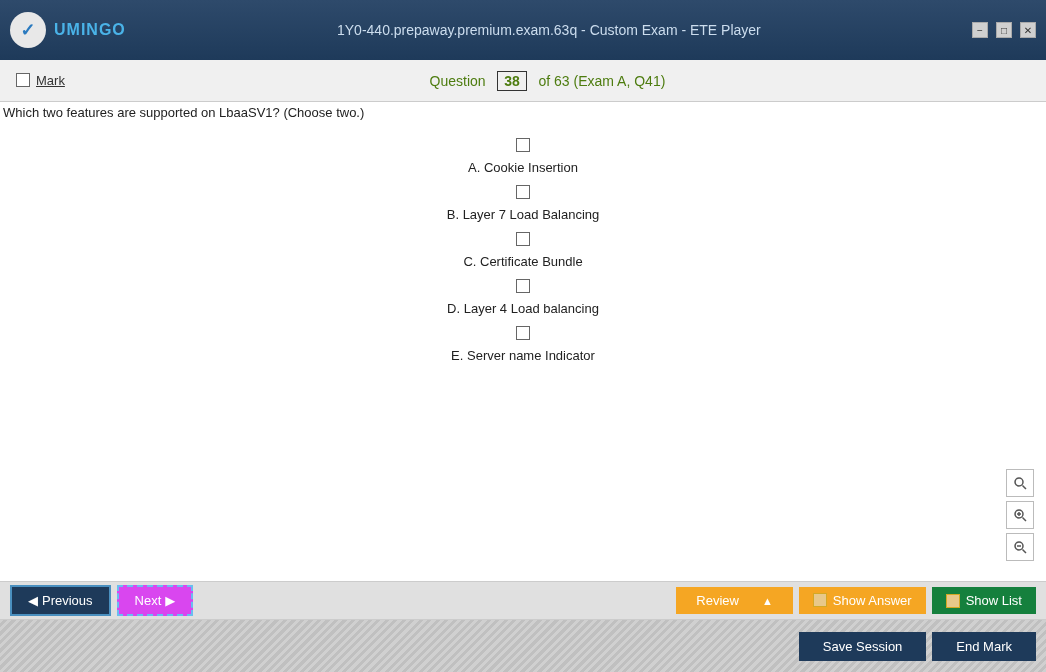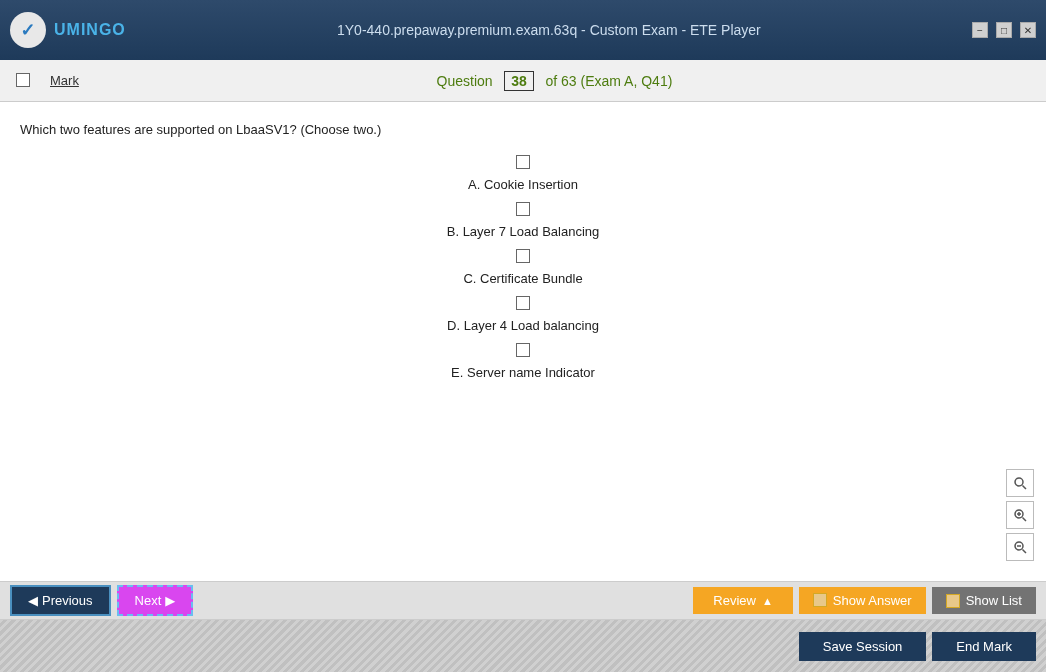--- a/index.html
+++ b/index.html
@@ -31,36 +31,36 @@
 
     
     .header-row {
       background: #f0f0f0;
       border-bottom: 1px solid #ccc;
       height: 42px;
       display: flex;
       align-items: center;
       padding: 0 16px;
     }
-    .mark-area { display: flex; align-items: flex-start; gap: 20px; }
+    .mark-area { display: flex; align-items: flex-start; gap: 6px; }
     .mark-checkbox {
       width: 14px; height: 14px; border: 1px solid #666; background: white;
       display: inline-block; cursor: pointer;
     }
     .mark-label { text-decoration: underline; color: #333; }
     .question-info { margin-left: auto; margin-right: auto; font-size: 14px; color: #4d7c0f; }
     .question-number-box {
       display: inline-block; border: 1px solid #333; padding: 1px 6px; font-weight: bold;
     }
 
     
     .content-area {
       background: white;
       height: 480px;
-      padding: 20px;
+      padding: 3px;
       position: relative;
       overflow-y: auto;
       border-bottom: 1px solid #ccc;
     }
     .question-text { font-size: 13px; color: #222; margin-bottom: 18px; }
     .answer-option {
       display: flex; align-items: center; gap: 8px;
       margin-bottom: 10px; font-size: 13px; color: #222; flex-direction: column;
     }
     .option-checkbox {
@@ -98,29 +98,29 @@
       background: #1e3a5a; color: white; border: 2px solid #4a90c0;
       padding: 6px 16px; cursor: pointer; font-size: 13px; display: flex; align-items: center; gap: 4px;
     }
     .btn-next {
       background: #d946ef; color: white; border: 2px dashed #6abcf0;
       padding: 6px 16px; cursor: pointer; font-size: 13px; display: flex; align-items: center; gap: 4px;
     }
     .spacer { flex: 1; }
     .btn-review {
       background: #f5a623; color: white; border: none;
-      padding: 6px 20px; cursor: pointer; font-size: 13px; display: flex; align-items: center; gap: 6px;
+      padding: 6px 20px; cursor: pointer; font-size: 13px; display: flex; align-items: center; gap: 23px;
     }
     .review-arrow { font-size: 11px; }
     .btn-show-answer {
       background: #f5a623; color: white; border: none;
       padding: 6px 14px; cursor: pointer; font-size: 13px; display: flex; align-items: flex-start; gap: 6px;
     }
     .btn-show-list {
-      background: #737373; color: white; border: none;
+      background: #15803d; color: white; border: none;
       padding: 6px 14px; cursor: pointer; font-size: 13px; display: flex; align-items: center; gap: 6px;
     }
     .btn-icon-sq {
       width: 14px; height: 14px; background: #e8c88a; display: inline-block; border: 1px solid #d4a825;
     }
     .action-row {
       height: 61px;
       display: flex;
       align-items: center;
       padding: 0 10px;

